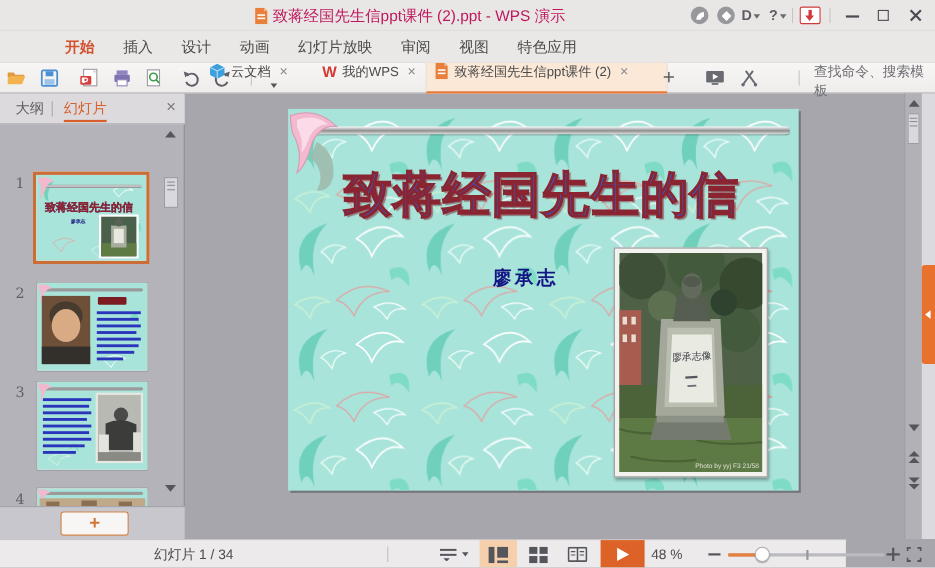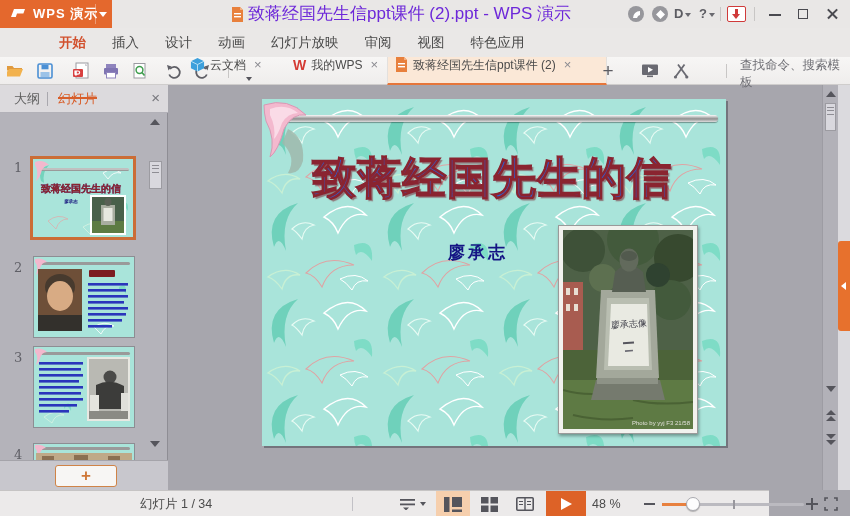--- a/index.html
+++ b/index.html
@@ -9,21 +9,21 @@
   .abs { position:absolute; }
 
   
   .titlebar { position:absolute; left:0; top:0; width:850px; height:28px; background:#e9e7e6; }
   .wps-btn { position:absolute; left:0; top:0; width:112px; height:28px; background:#e4682d; color:#fff;
              display:flex; align-items:center; cursor:pointer; }
   .wps-btn .lbl { font-size:13px; font-weight:bold; margin-left:6px; letter-spacing:1px; }
   .wps-caret { position:absolute; right:5px; top:12px; width:0; height:0; border-left:4px solid transparent;
                border-right:4px solid transparent; border-top:5px solid #fff; }
   .wps-sep { position:absolute; right:16px; top:4px; width:1px; height:20px; background:rgba(255,255,255,.35); }
-  .doc-title { position:absolute; left:248px; top:0; height:28px; line-height:28px; font-size:17px; color:#6d28d9; }
+  .doc-title { position:absolute; left:248px; top:0; height:28px; line-height:28px; font-size:14px; color:#be185d; }
   .doc-ico { position:absolute; left:231px; top:7px; }
   .login-btn { position:absolute; left:542px; top:0; width:66px; height:28px; background:#e25a3e; color:#fff;
                font-size:12px; text-align:center; line-height:28px; cursor:pointer; }
   .circ { position:absolute; top:6px; width:16px; height:16px; border-radius:50%; background:#97979c;
           display:flex; align-items:center; justify-content:center; cursor:pointer; }
   .tb-txtico { position:absolute; top:0; height:28px; line-height:28px; font-size:13px; font-weight:bold;
                color:#5c5c62; cursor:pointer; }
   .mini-caret { display:inline-block; width:0; height:0; border-left:3.5px solid transparent;
                 border-right:3.5px solid transparent; border-top:4px solid #6a6a70; margin-left:2px; vertical-align:middle; }
   .tb-sep { position:absolute; top:7px; width:1px; height:14px; background:#c8c6c5; }
@@ -126,28 +126,20 @@
   .fit-btn { position:absolute; left:824px; top:6px; width:14px; height:14px; cursor:pointer; }
   .watermark { position:absolute; left:694px; top:478px; font-size:24px; font-weight:bold; color:#ff6200;
                letter-spacing:0.5px; text-shadow:0.5px 0.5px 0 #d14a00; z-index:40; pointer-events:none; }
 </style>
 </head>
 <body>
 
 <div class="app">
 
   <div class="titlebar">
-    <div class="wps-btn">
-      <svg width="18" height="18" viewBox="0 0 18 18" style="margin-left:9px">
-        <path d="M2 12 L5 4 L16 4 L14.4 8.5 L8 8.5 L6.8 12 Z" fill="#fff"></path>
-      </svg>
-      <span class="lbl">WPS 演示</span>
-      <span class="wps-sep"></span>
-      <span class="wps-caret"></span>
-    </div>
     <svg class="doc-ico" width="13" height="15" viewBox="0 0 13 15">
       <path d="M1 0 h8 l3 3 v12 h-11 z" fill="#e8803c"></path>
       <path d="M9 0 l3 3 h-3 z" fill="#f4b184"></path>
       <rect x="3" y="6" width="7" height="1.4" fill="#fff"></rect>
         <rect x="3" y="9" width="7" height="1.4" fill="#fff"></rect>
     </svg>
     <span class="doc-title">致蒋经国先生信ppt课件 (2).ppt - WPS 演示</span>
     <div class="circ" style="left:628px">
       <svg width="9" height="9" viewBox="0 0 9 9">
           <path d="M1 8 A7 7 0 0 1 8 1 L8 5 A4 4 0 0 0 5 8 Z" fill="#fff"></path>
@@ -276,21 +268,21 @@
         <line x1="9.2" y1="9.2" x2="13" y2="13" stroke="#6e6e74" stroke-width="1.5"></line>
       </svg>
       <span class="search-lbl">查找命令、搜索模板</span>
     </div>
   </div>
 
   <div class="sidebar">
     <div class="sb-head">
       <span class="sb-tab" style="left:14px;color:#5f5f5f">大纲</span>
       <span class="sb-sep"></span>
-      <span class="sb-tab" style="left:58px;color:#d85f2b;border-bottom:2px solid #d85f2b;height:14px">幻灯片</span>
+      <span class="sb-tab" style="left:58px;color:#d85f2b;border-bottom:2px solid #d85f2b;height:26px">幻灯片</span>
       <span class="sb-close">×</span>
     </div>
 
     <div class="thumbs">
 
       <span class="thumb-num" style="top:47px">1</span>
       <div class="thumb-box sel" style="left:30px;top:43px;width:106px;height:84px">
         <svg width="100" height="78" viewBox="0 0 100 78">
           <rect width="100" height="78" fill="#a9e4da"></rect>
           <path d="M8 22 Q4 9 16 6 Q9 13 11 24 Z" fill="#74d3bd"></path>

